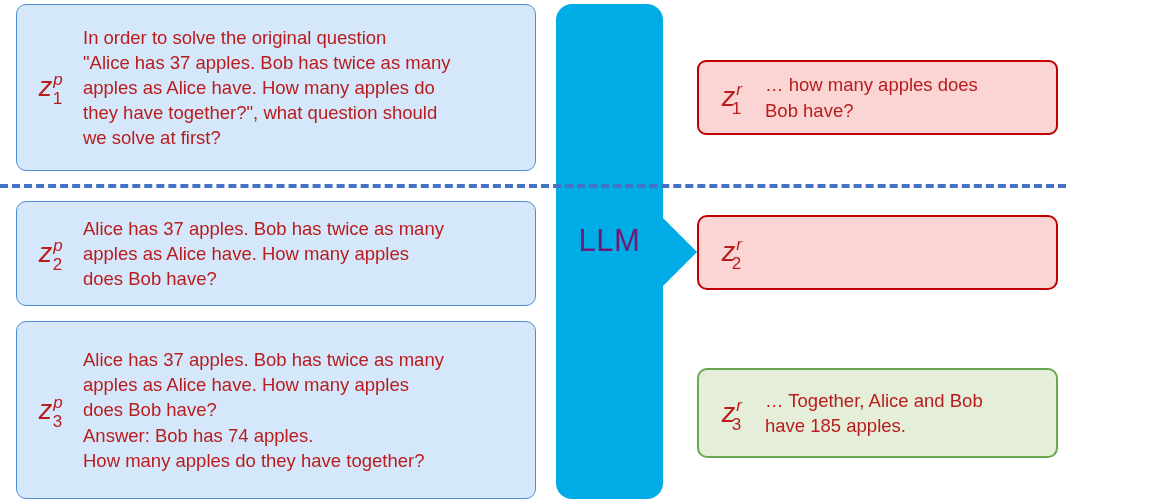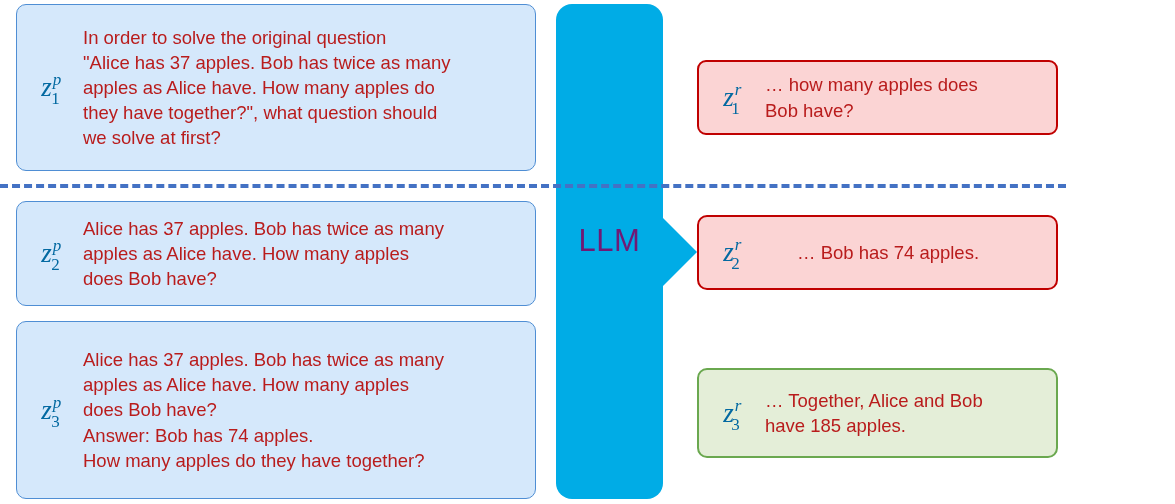--- a/index.html
+++ b/index.html
@@ -19,22 +19,22 @@
   
   .node {
     position: absolute;
     box-sizing: border-box;
     display: flex;
     align-items: center;
     border-radius: 10px;
   }
   .zlabel {
     flex: 0 0 auto;
-    font-family: Liberation Serif, serif;
-    color: #0369a1;
+    font-family: Liberation Sans, sans-serif;
+    color: #b91c1c;
     white-space: nowrap;
     line-height: 1;
     position: relative;
   }
   .zlabel .base {
     font-style: italic;
     font-size: 27px;
   }
   .zlabel .sup {
     font-style: italic;
@@ -175,21 +175,20 @@
   <div id="divider"></div>
 
   <div class="node response resp-pink" id="resp1">
     <div class="zlabel"><span class="base">z</span><span class="sup">r</span><span class="sub">1</span></div>
     <div class="body-text">… how many apples does
 Bob have?</div>
   </div>
 
   <div class="node response resp-pink" id="resp2">
     <div class="zlabel"><span class="base">z</span><span class="sup">r</span><span class="sub">2</span></div>
-    <div class="body-text">… Bob has 74 apples.</div>
   </div>
 
   <div class="node response resp-green" id="resp3">
     <div class="zlabel"><span class="base">z</span><span class="sup">r</span><span class="sub">3</span></div>
     <div class="body-text">… Together, Alice and Bob
 have 185 apples.</div>
   </div>
 
 </div>
 

